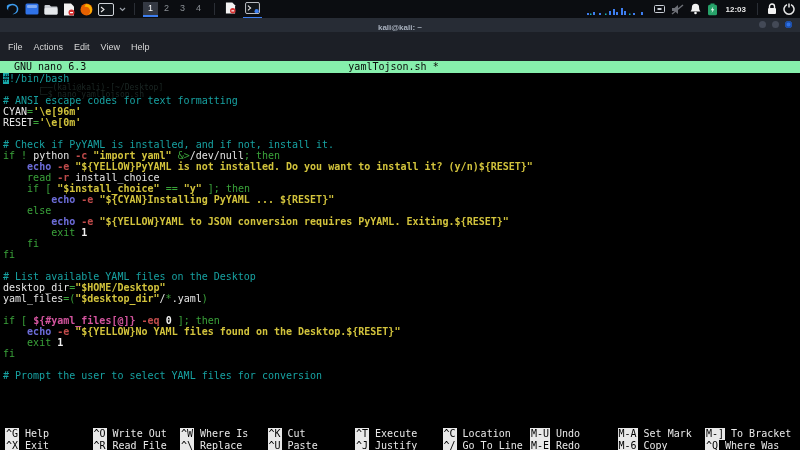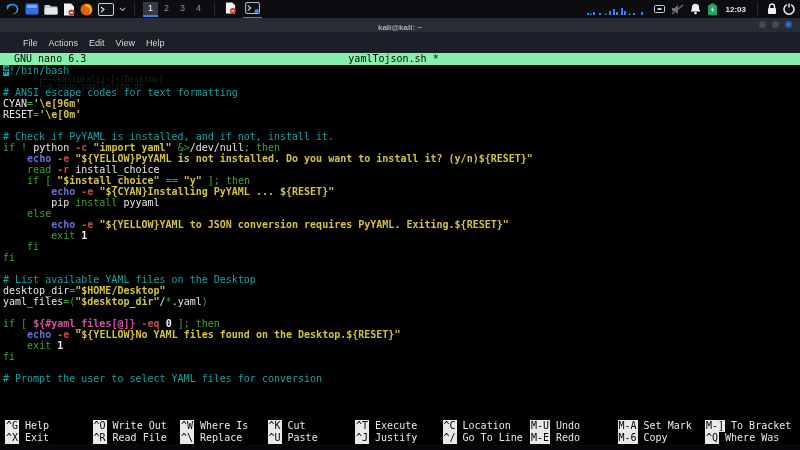--- a/index.html
+++ b/index.html
@@ -20,22 +20,22 @@
   .clock{font:bold 8px "Liberation Sans",sans-serif;color:#e8e8e8;margin:0 2px}
   .tray{display:flex;align-items:center;gap:6px}
 
   
   .titlebar{height:14px;background:#272c35;position:relative;
             display:flex;align-items:flex-end;justify-content:center}
   .titlebar .wtitle{font:bold 8px "Liberation Sans",sans-serif;color:#a8b0bd}
   .winbtns{position:absolute;right:8px;top:3px;display:flex;gap:6px}
   .winbtn{width:7px;height:7px;border-radius:50%;background:#434956}
   .winbtn.close{background:#2f72e8;box-shadow:inset 0 0 0 1.5px #1c4ea8}
-  .menubar{height:21px;background:#1c1f26;display:flex;align-items:center;
-           gap:11px;padding-left:23px;font:9px "Liberation Sans",sans-serif;color:#d8d8d8}
+  .menubar{height:29px;background:#1c1f26;display:flex;align-items:center;
+           gap:11px;padding-left:8px;font:9px "Liberation Sans",sans-serif;color:#d8d8d8}
 
   
   .term{background:#000}
   .nano-head{height:12px;background:#86efac;color:#0a0a0a;position:relative;
              font:10px/12px "DejaVu Sans Mono",monospace}
   .nano-head .ver{position:absolute;left:14px}
   .nano-head .file{position:absolute;left:0;right:13px;text-align:center}
   .editor{height:355px;position:relative;padding:0 0 0 3px;
           font:10px/11px "DejaVu Sans Mono",monospace}
   .line{white-space:pre;height:11px}
@@ -226,21 +226,20 @@
       <div class="line"><span class="t-c"># ANSI escape codes for text formatting</span></div>
       <div class="line"><span class="t-d">CYAN</span><span class="t-k">=</span><span class="t-s">'\e[96m'</span></div>
       <div class="line"><span class="t-d">RESET</span><span class="t-k">=</span><span class="t-s">'\e[0m'</span></div>
       <div class="line"></div>
       <div class="line"><span class="t-c"># Check if PyYAML is installed, and if not, install it.</span></div>
       <div class="line"><span class="t-k">if</span><span class="t-d"> </span><span class="t-k">!</span><span class="t-d"> python </span><span class="t-f">-c</span><span class="t-d"> </span><span class="t-s">"import yaml"</span><span class="t-d"> </span><span class="t-k">&amp;&gt;</span><span class="t-d">/dev/null</span><span class="t-k">;</span><span class="t-d"> </span><span class="t-k">then</span></div>
       <div class="line"><span class="t-d">    </span><span class="t-b">echo</span><span class="t-d"> </span><span class="t-f">-e</span><span class="t-d"> </span><span class="t-s">"${YELLOW}PyYAML is not installed. Do you want to install it? (y/n)${RESET}"</span></div>
       <div class="line"><span class="t-d">    </span><span class="t-k">read</span><span class="t-d"> </span><span class="t-f">-r</span><span class="t-d"> install_choice</span></div>
       <div class="line"><span class="t-d">    </span><span class="t-k">if</span><span class="t-d"> </span><span class="t-k">[</span><span class="t-d"> </span><span class="t-s">"$install_choice"</span><span class="t-d"> </span><span class="t-k">==</span><span class="t-d"> </span><span class="t-s">"y"</span><span class="t-d"> </span><span class="t-k">]</span><span class="t-k">;</span><span class="t-d"> </span><span class="t-k">then</span></div>
       <div class="line"><span class="t-d">        </span><span class="t-b">echo</span><span class="t-d"> </span><span class="t-f">-e</span><span class="t-d"> </span><span class="t-s">"${CYAN}Installing PyYAML ... ${RESET}"</span></div>
-      <div class="line"><span class="t-d">        pip </span><span class="t-k">install</span><span class="t-d"> pyyaml</span></div>
       <div class="line"><span class="t-d">    </span><span class="t-k">else</span></div>
       <div class="line"><span class="t-d">        </span><span class="t-b">echo</span><span class="t-d"> </span><span class="t-f">-e</span><span class="t-d"> </span><span class="t-s">"${YELLOW}YAML to JSON conversion requires PyYAML. Exiting.${RESET}"</span></div>
       <div class="line"><span class="t-d">        </span><span class="t-k">exit</span><span class="t-d"> </span><span class="t-n">1</span></div>
       <div class="line"><span class="t-d">    </span><span class="t-k">fi</span></div>
       <div class="line"><span class="t-k">fi</span></div>
       <div class="line"></div>
       <div class="line"><span class="t-c"># List available YAML files on the Desktop</span></div>
       <div class="line"><span class="t-d">desktop_dir</span><span class="t-k">=</span><span class="t-s">"$HOME/Desktop"</span></div>
       <div class="line"><span class="t-d">yaml_files</span><span class="t-k">=(</span><span class="t-s">"$desktop_dir"</span><span class="t-d">/</span><span class="t-k">*</span><span class="t-d">.yaml</span><span class="t-k">)</span></div>
       <div class="line"></div>

